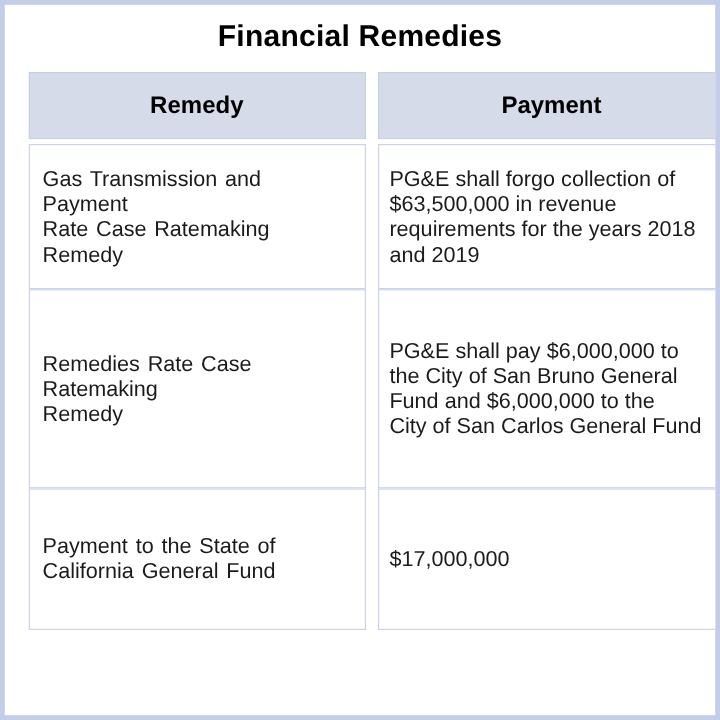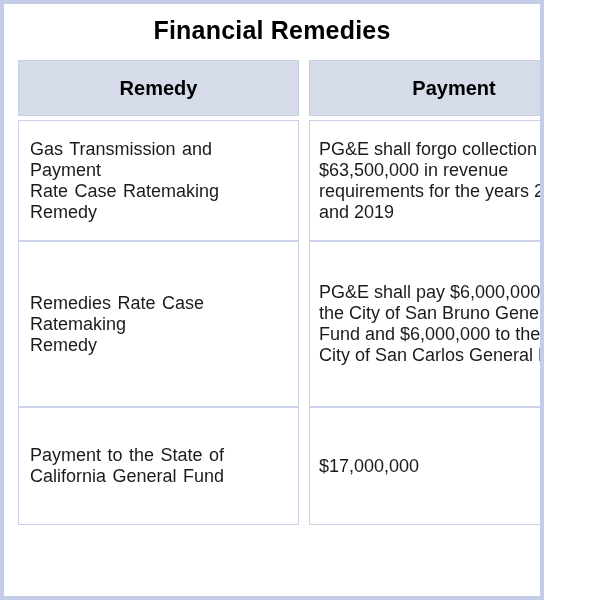--- a/index.html
+++ b/index.html
@@ -9,21 +9,21 @@
     --text:#1b1b1b;
   }
   *{margin:0;padding:0;box-sizing:border-box;}
   html,body{background:#ffffff;}
   body{
     width:600px;height:600px;
     font-family:"Liberation Sans", sans-serif;
     color:var(--text);
   }
   .page{
-    width:544px;height:600px;
+    width:600px;height:600px;
     border:4px solid var(--frame);
     background:#ffffff;
     overflow:hidden;
   }
   .title{
     text-align:center;
     font-size:25px;
     font-weight:bold;
     letter-spacing:0.2px;
     margin-top:12px;

